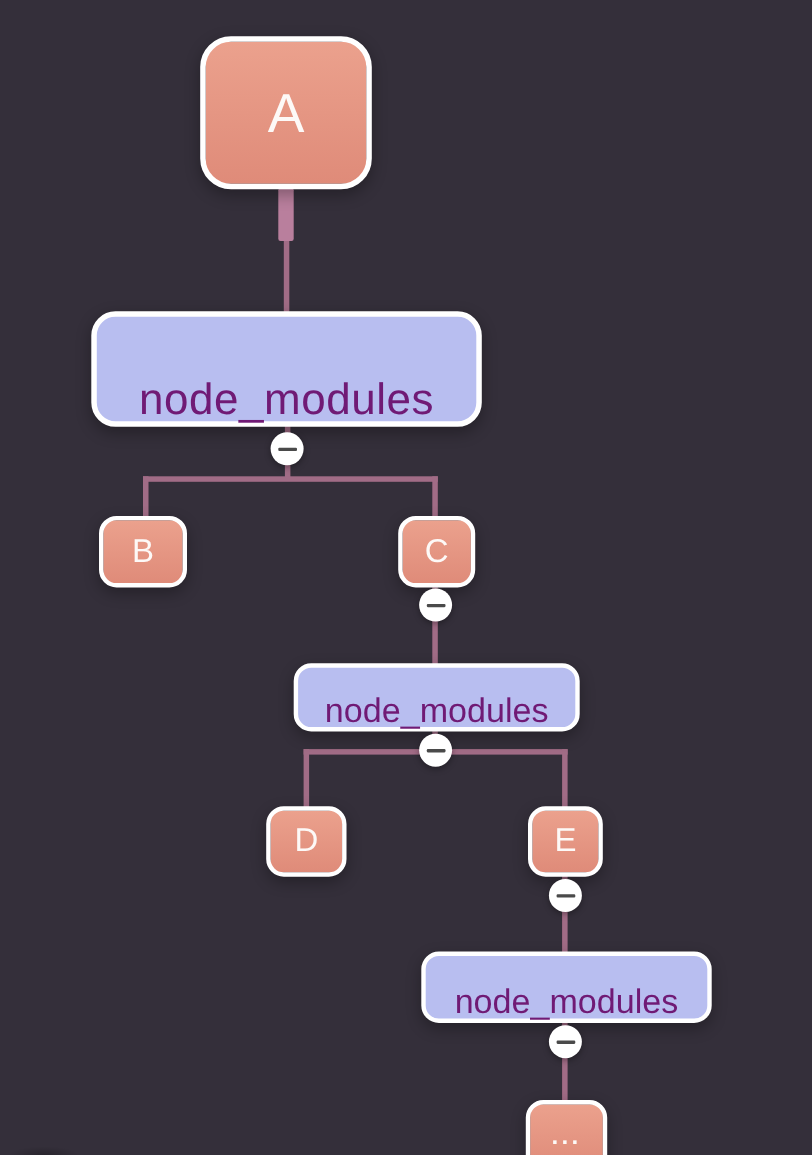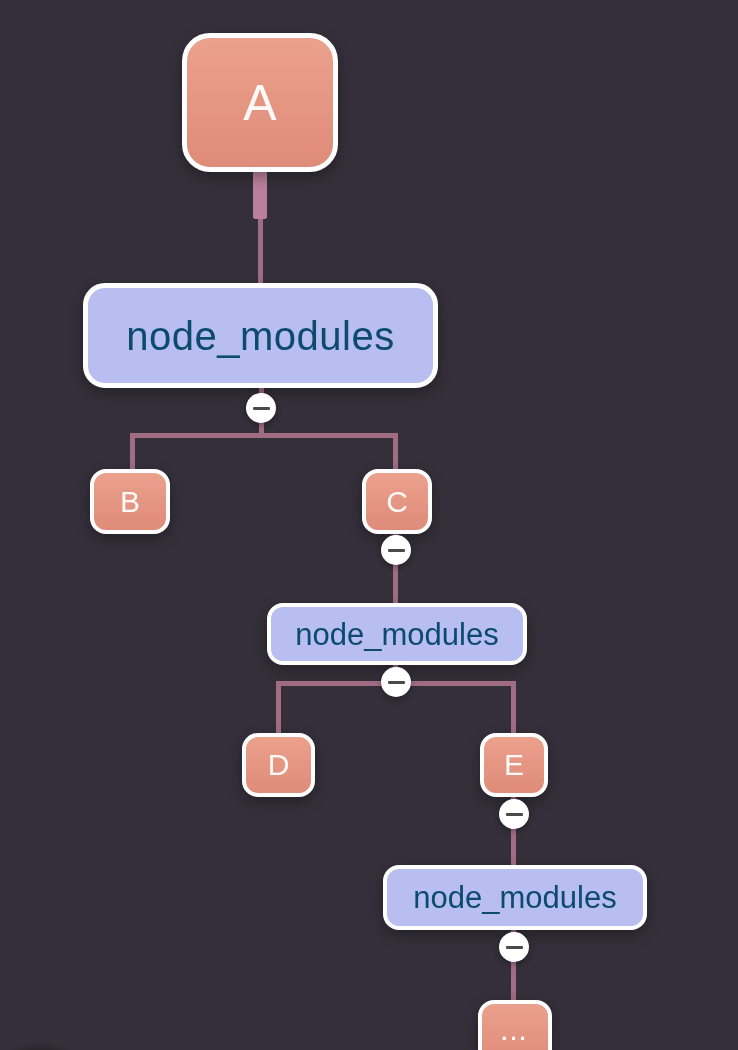--- a/index.html
+++ b/index.html
@@ -49,21 +49,22 @@
     border-color:var(--node-border);
     z-index:3;
     box-shadow:0 5px 14px rgba(0,0,0,0.30);
     cursor:pointer;
   }
   .node.pkg{
     background:linear-gradient(180deg,var(--package-fill-top),var(--package-fill-bottom));
   }
   .node.folder{
     background:var(--folder-fill);
-    color:#0c4a6e;
+    color:#701a75;
+    align-items:flex-end;
   }
   .node span{display:block;line-height:1;}
   
   .n-a{left:182px;top:33px;width:156px;height:139px;border-width:5px;border-radius:28px;font-size:50px;}
   .n-nm1{left:83px;top:283px;width:355px;height:105px;border-width:5px;border-radius:22px;font-size:40px;letter-spacing:0.5px;}
   .n-b{left:90px;top:469px;width:80px;height:65px;border-width:4px;border-radius:16px;font-size:30px;}
   .n-c{left:362px;top:469px;width:70px;height:65px;border-width:4px;border-radius:16px;font-size:30px;}
   .n-nm2{left:267px;top:603px;width:260px;height:62px;border-width:4px;border-radius:16px;font-size:31px;}
   .n-d{left:242px;top:733px;width:73px;height:64px;border-width:4px;border-radius:16px;font-size:30px;}
   .n-e{left:480px;top:733px;width:68px;height:64px;border-width:4px;border-radius:16px;font-size:30px;}

